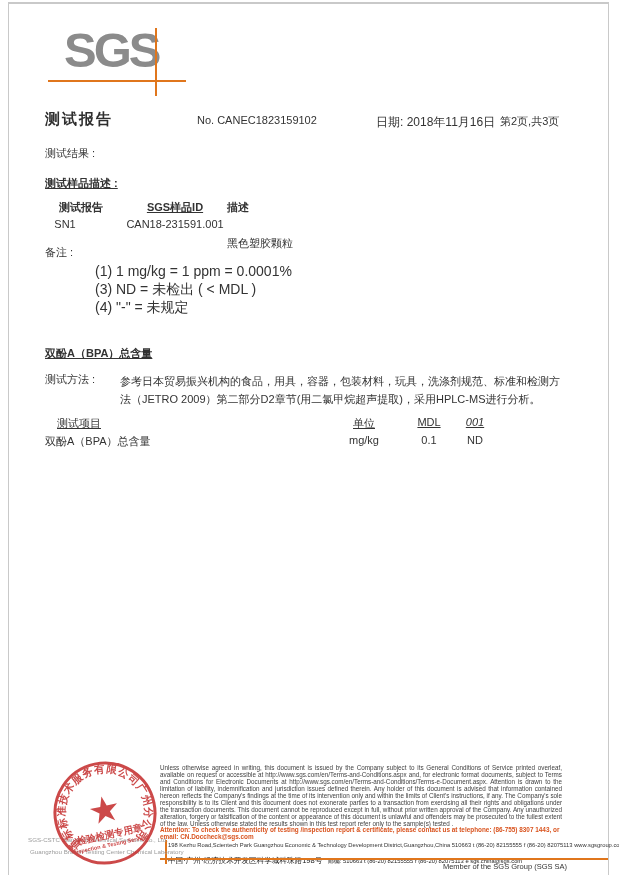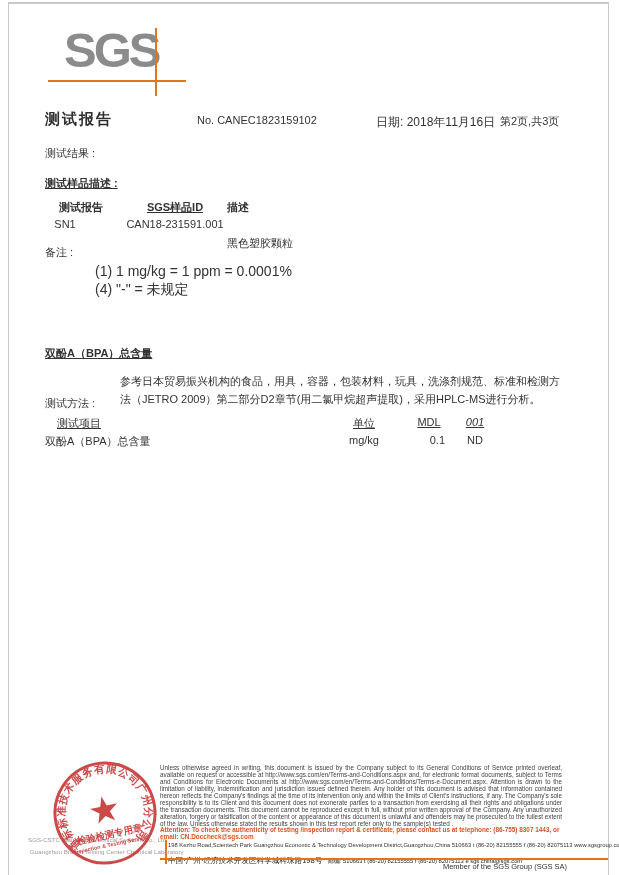--- a/index.html
+++ b/index.html
@@ -41,31 +41,31 @@
   .st-h3 { left:227px; top:200px; }
   .st-v1 { left:39px;  top:218px; width:52px; }
   .st-v2 { left:126px; top:218px; width:98px; }
   .st-v3 { left:227px; top:236px;text-align:right; }
 
   .notes-label { left:45px; top:245px;text-align:right; }
   .notes-list { left:95px; top:263px; }
   .note-item { height:18px; font-size:14px; }
 
   .bpa-heading { left:45px; top:346px; }
-  .method-label { left:45px; top:372px;margin-top:24px; }
+  .method-label { left:45px; top:372px; }
   .method-text { left:120px; top:372px; width:448px; line-height:18px; }
 
   
   .rt-h1 { left:57px;  top:416px; }
   .rt-h2 { left:348px; top:416px; width:32px; }
   .rt-h3 { left:413px; top:416px; width:32px; }
   .rt-h4 { left:461px; top:416px; width:28px; }
   .rt-v1 { left:45px;  top:434px; }
   .rt-v2 { left:344px; top:434px; width:40px; }
-  .rt-v3 { left:413px; top:434px; width:32px;text-align:right; }
+  .rt-v3 { left:413px; top:434px; width:32px; }
   .rt-v4 { left:461px; top:434px; width:28px; }
 
   
   .legal { left:160px; top:764px; width:402px; font-size:6.3px; line-height:7px;
            text-align:justify; color:#3f3f3f; }
   .attention { left:160px; top:826px; width:402px; font-size:6.4px; line-height:7px;
                font-weight:bold; color:#d9531e; }
   .addr1 { left:168px; top:842px; font-size:5.8px; color:#333; white-space:nowrap; }
   .addr2 { left:168px; top:849px; white-space:nowrap; color:#222; }
   .addr2 .cn { font-size:7.6px; font-weight:normal; }
@@ -102,20 +102,21 @@
 <div class="abs t11 bold ctr st-h1">测试报告</div>
 <div class="abs t11 bold ctr st-h2">SGS样品ID</div>
 <div class="abs t11 bold st-h3">描述</div>
 <div class="abs t11 ctr st-v1">SN1</div>
 <div class="abs t11 ctr st-v2">CAN18-231591.001</div>
 <div class="abs t11 st-v3">黑色塑胶颗粒</div>
 
 <div class="abs t11 notes-label">备注 :</div>
 <div class="abs notes-list">
   <div class="note-item">(1) 1 mg/kg = 1 ppm = 0.0001%</div>
+  <div class="note-item">(3) ND = 未检出 ( &lt; MDL )</div>
   <div class="note-item">(4) "-" = 未规定</div>
 </div>
 
 <div class="abs t11 bold ul bpa-heading">双酚A（BPA）总含量</div>
 <div class="abs t11 method-label">测试方法 :</div>
 <div class="abs t11 method-text">参考日本贸易振兴机构的食品，用具，容器，包装材料，玩具，洗涤剂规范、标准和检测方法（JETRO 2009）第二部分D2章节(用二氯甲烷超声提取)，采用HPLC-MS进行分析。</div>
 
 <div class="abs t11 ul rt-h1">测试项目</div>
 <div class="abs t11 ul ctr rt-h2">单位</div>
 <div class="abs t11 ul ctr rt-h3">MDL</div>

